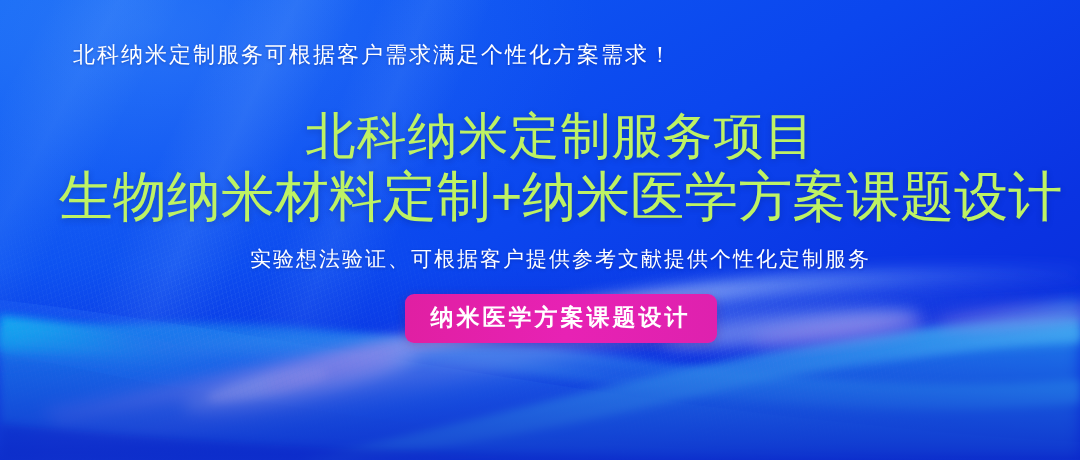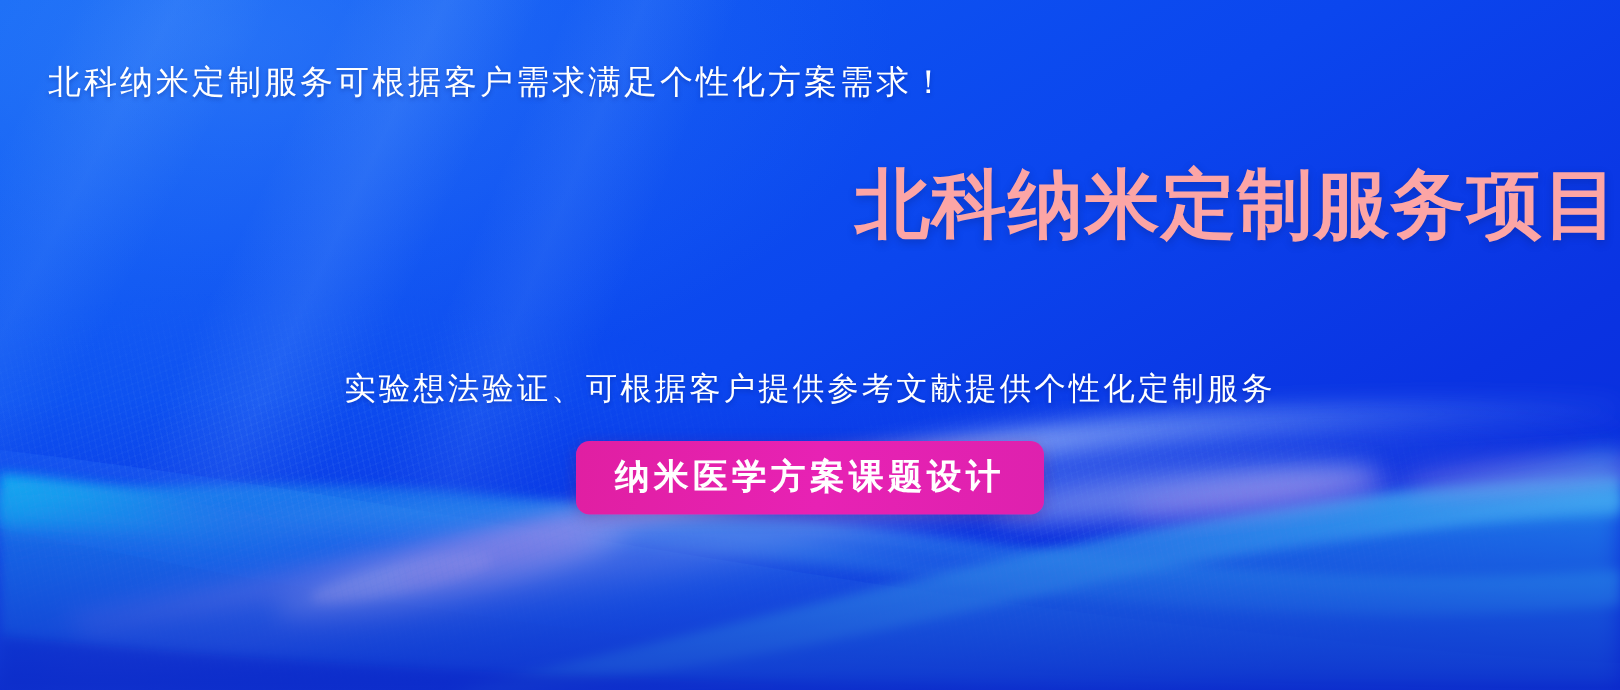--- a/index.html
+++ b/index.html
@@ -96,39 +96,40 @@
     position: absolute;
     inset: 0;
     width: 1080px;
     height: 460px;
   }
 
   
   .content {
     position: absolute;
     inset: 0;
+    margin-left: 41px;
   }
 
   .kicker {
     position: absolute;
     top: 40px;
     left: 32px;
     font-size: 22px;
     letter-spacing: 2px;
     color: #ffffff;
     white-space: nowrap;
     text-shadow: 0 1px 3px rgba(0,30,120,0.35);
   }
 
   .title-line {
     position: absolute;
     width: 100%;
-    text-align: right;
-    color: #fca5a5;
-    font-weight: 700;
+    text-align: center;
+    color: #bef264;
+    font-weight: 400;
     letter-spacing: 1px;
     white-space: nowrap;
     text-shadow: 0 2px 6px rgba(0,25,110,0.30);
   }
 
   .title-1 {
     top: 108px;
     font-size: 50px;
     line-height: 56px;
   }
@@ -296,20 +297,21 @@
 
   <div class="bg-layer bg-mesh"></div>
   <div class="bg-layer bg-deep"></div>
 
   <div class="content">
 
     <div class="kicker">北科纳米定制服务可根据客户需求满足个性化方案需求！</div>
 
     <div class="title-line title-1">北科纳米定制服务项目</div>
 
+    <div class="title-line title-2">生物纳米材料定制+纳米医学方案课题设计</div>
 
     <div class="subtitle">实验想法验证、可根据客户提供参考文献提供个性化定制服务</div>
 
     <div class="badge-wrap">
       <div class="badge">纳米医学方案课题设计</div>
     </div>
 
   </div>
 </div>
 

